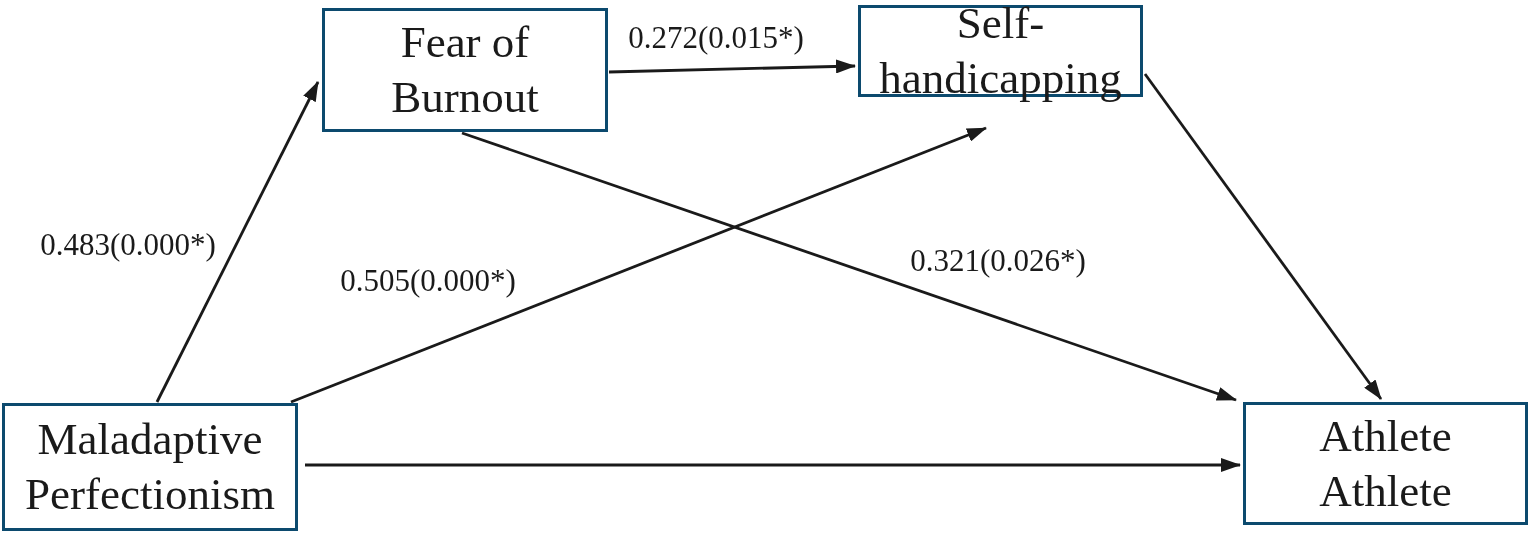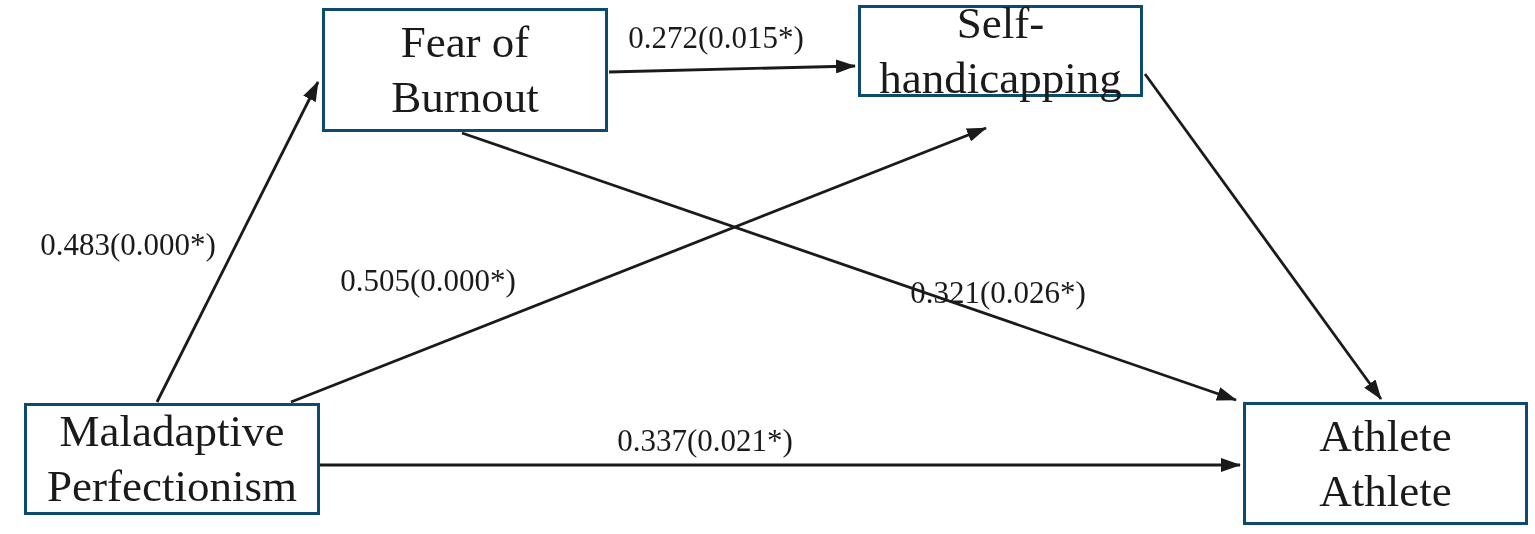--- a/index.html
+++ b/index.html
@@ -71,29 +71,28 @@
   <div class="node" style="left: 322px; top: 8px; width: 286px; height: 124px;">
     <div>Fear of</div>
     <div>Burnout</div>
   </div>
 
   <div class="node" style="left: 858px; top: 5px; width: 285px; height: 92px;">
     <div>Self-</div>
     <div>handicapping</div>
   </div>
 
-  <div class="node" style="left: 24px; top: 403px; width: 296px; height: 112px; align-items: center;">
+  <div class="node" style="left: 2px; top: 403px; width: 296px; height: 128px; align-items: center;">
     <div>Maladaptive</div>
     <div>Perfectionism</div>
   </div>
 
   <div class="node" style="left: 1243px; top: 402px; width: 285px; height: 123px;">
     <div>Athlete</div>
     <div>Athlete</div>
   </div>
 
   <div class="edge-label" style="left: 128px; top: 210px; margin-top: 34px;">0.483(0.000*)</div>
   <div class="edge-label" style="left: 716px; top: 37px;">0.272(0.015*)</div>
   <div class="edge-label" style="left: 428px; top: 280px;">0.505(0.000*)</div>
-  <div class="edge-label" style="left: 998px; top: 292px; text-align: center;">0.321(0.026*)</div>
-  <div class="edge-label" style="left: 705px; top: 440px;">0.337(0.021*)</div>
+  <div class="edge-label" style="left: 998px; top: 260px; text-align: center;">0.321(0.026*)</div>
 
 </div>
 
 </body></html>

